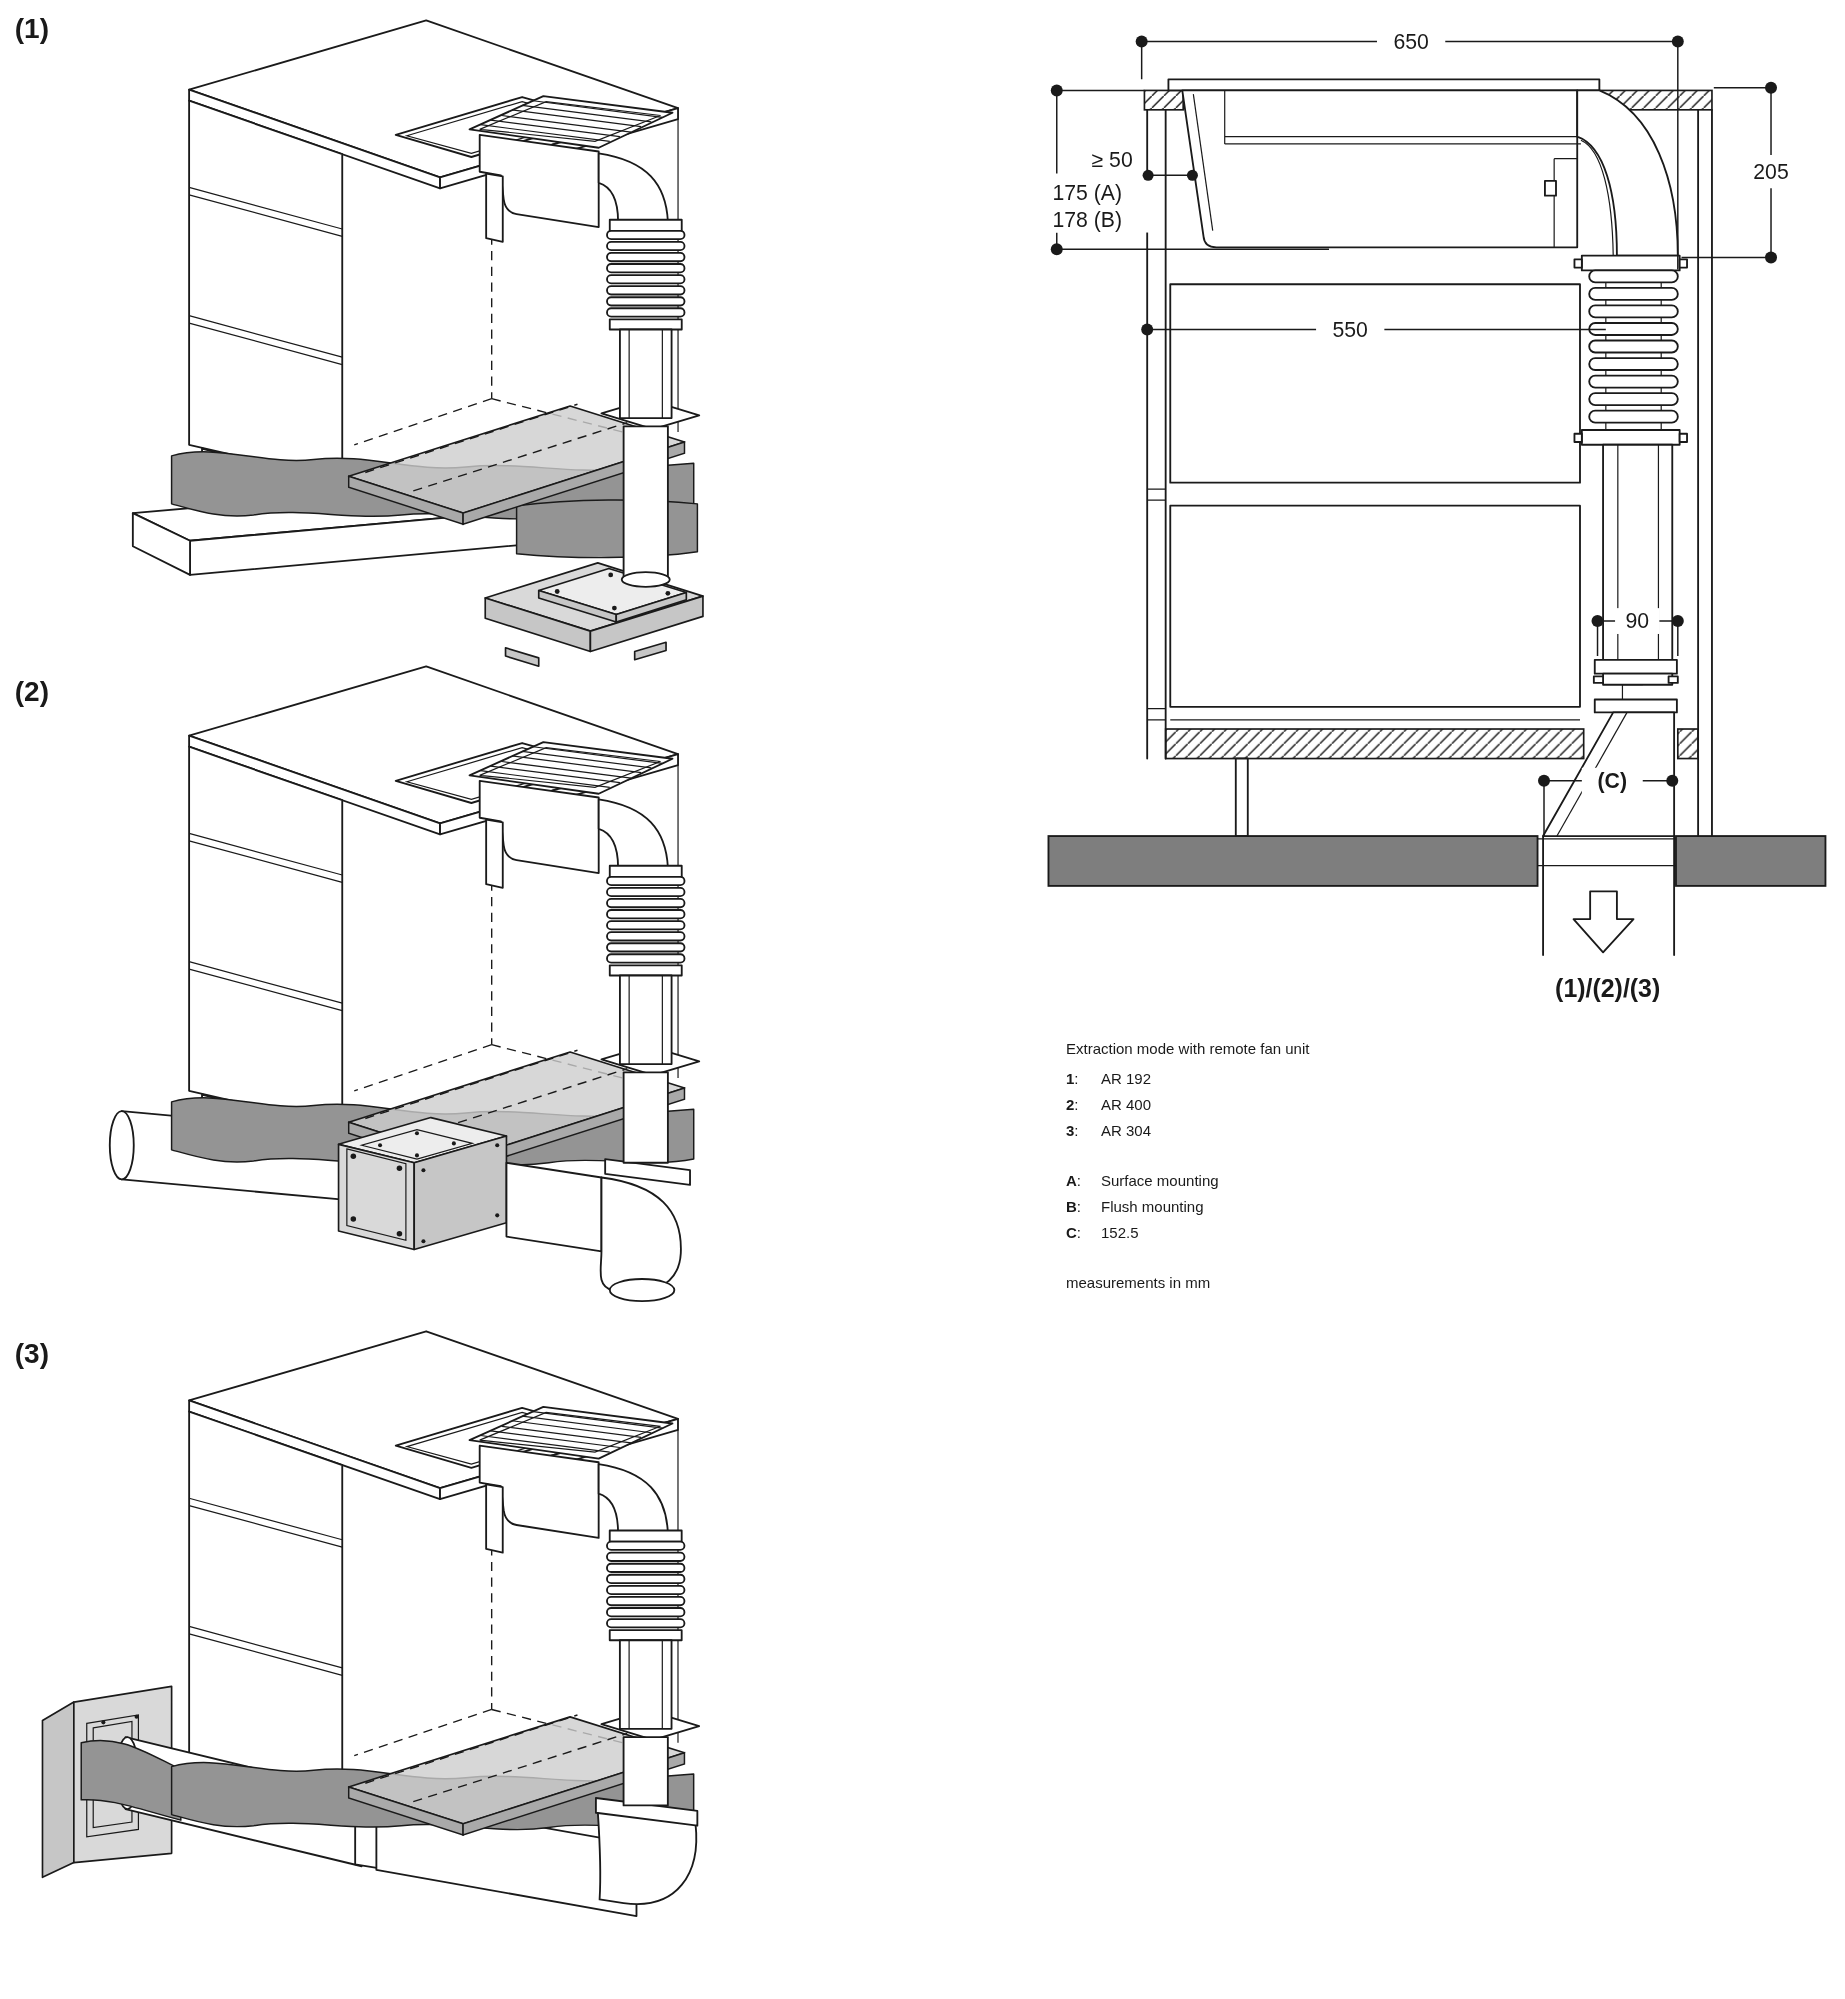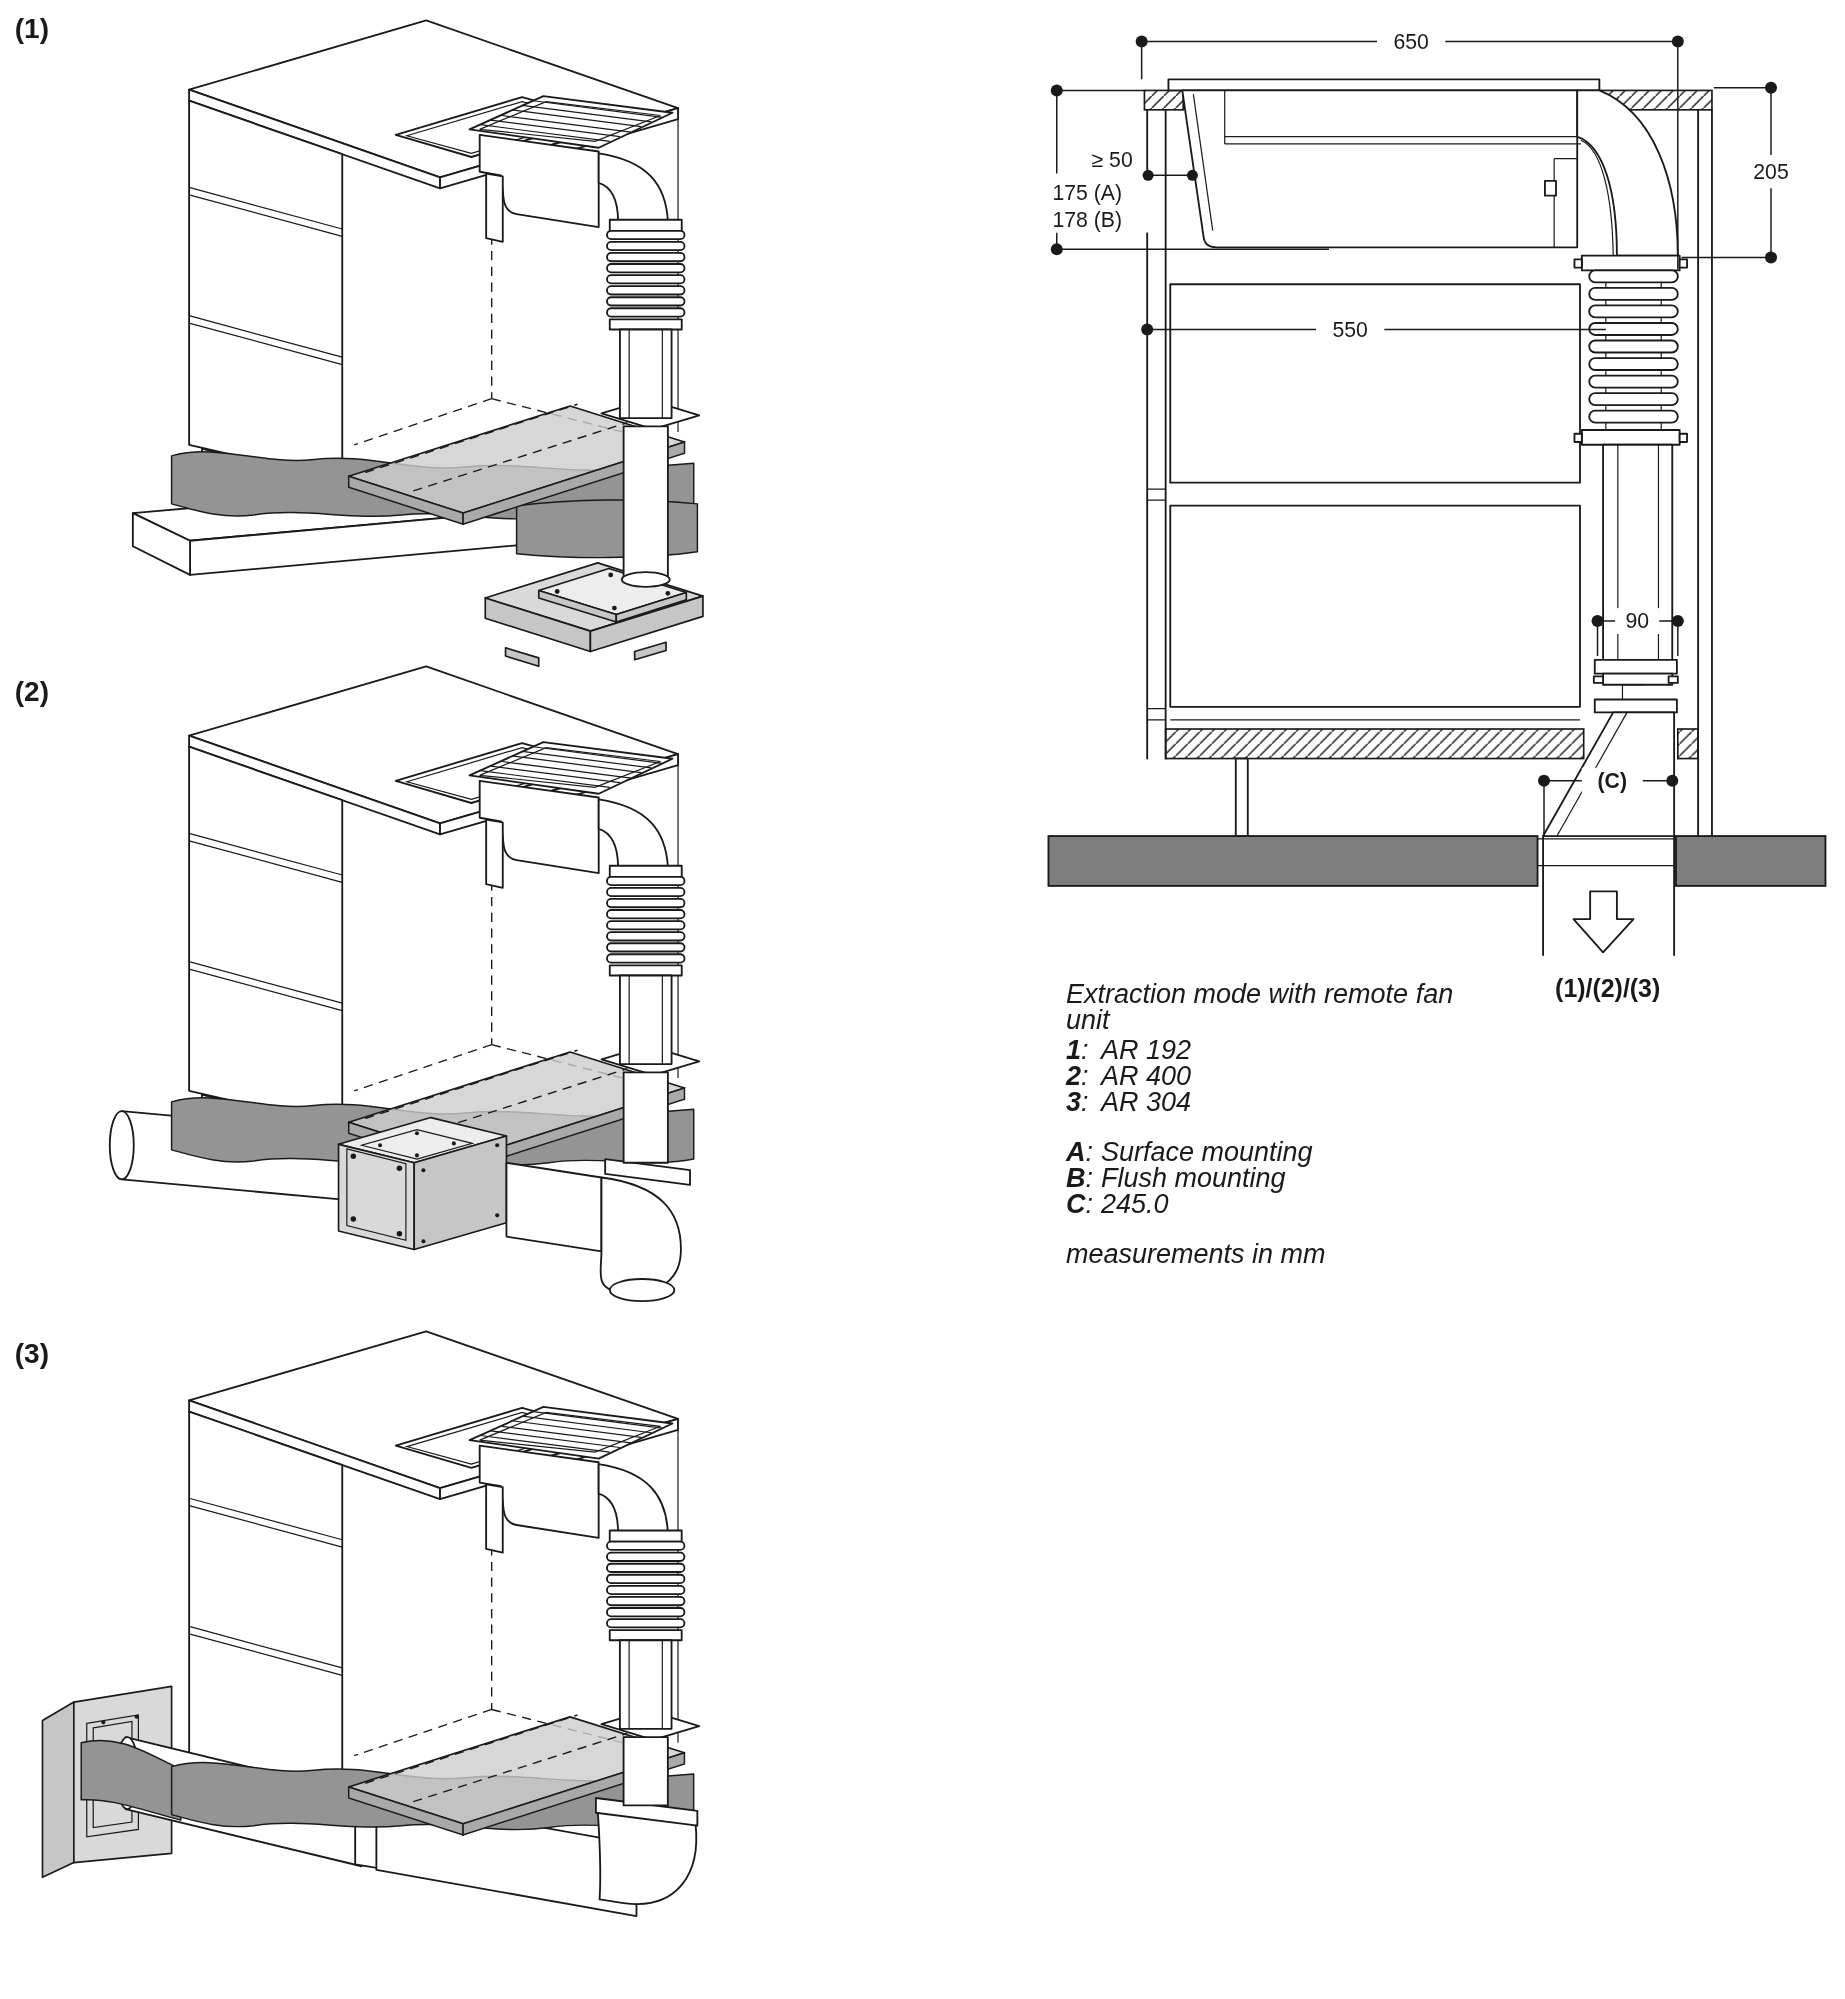--- a/index.html
+++ b/index.html
@@ -23,21 +23,21 @@
   .ufill{fill:var(--unit-gray);stroke:var(--line);stroke-width:1.8;stroke-linejoin:round;}
   .ufill2{fill:var(--unit-gray-2);stroke:var(--line);stroke-width:1.8;stroke-linejoin:round;}
   .ufill3{fill:var(--unit-gray-3);stroke:var(--line);stroke-width:1.8;stroke-linejoin:round;}
   .hatchf{fill:url(#hatch);stroke:var(--line);stroke-width:1.8;}
   .floorf{fill:var(--floor-gray);stroke:var(--line);stroke-width:2;}
   .wbg{fill:#fff;stroke:none;}
   text.t{font:23px "Liberation Sans",sans-serif;fill:var(--line);text-anchor:middle;}
   text.tb{font:bold 23px "Liberation Sans",sans-serif;fill:var(--line);text-anchor:middle;}
   text.tbig{font:bold 27px "Liberation Sans",sans-serif;fill:var(--line);text-anchor:middle;}
   
-  .legend{position:absolute;left:1066px;top:981px;width:434px;font-size:27px;line-height:26px;font-style:italic;}
+  .legend{position:absolute;left:1066px;top:1036px;width:434px;font-size:15px;line-height:26px;}
   .lg-title{margin-bottom:3.7px;}
   .lg-gap{height:24px;}
   .kw{display:inline-block;min-width:35px;}
   .kk{font-weight:bold;}
 </style>
 </head>
 <body>
 
 <div class="canvas">
 
@@ -327,19 +327,19 @@
   </svg>
 
   <div class="legend">
     <div class="lg-title">Extraction mode with remote fan unit</div>
     <div class="lg-row"><span class="kw"><span class="kk">1</span><span>:</span></span><span>AR 192</span></div>
     <div class="lg-row"><span class="kw"><span class="kk">2</span><span>:</span></span><span>AR 400</span></div>
     <div class="lg-row"><span class="kw"><span class="kk">3</span><span>:</span></span><span>AR 304</span></div>
     <div class="lg-gap"></div>
     <div class="lg-row"><span class="kw"><span class="kk">A</span><span>:</span></span><span>Surface mounting</span></div>
     <div class="lg-row"><span class="kw"><span class="kk">B</span><span>:</span></span><span>Flush mounting</span></div>
-    <div class="lg-row"><span class="kw"><span class="kk">C</span><span>:</span></span><span>245.0</span></div>
+    <div class="lg-row"><span class="kw"><span class="kk">C</span><span>:</span></span><span>152.5</span></div>
     <div class="lg-gap"></div>
     <div class="lg-footer">measurements in mm</div>
   </div>
 
 </div>
 
 
 </body></html>

